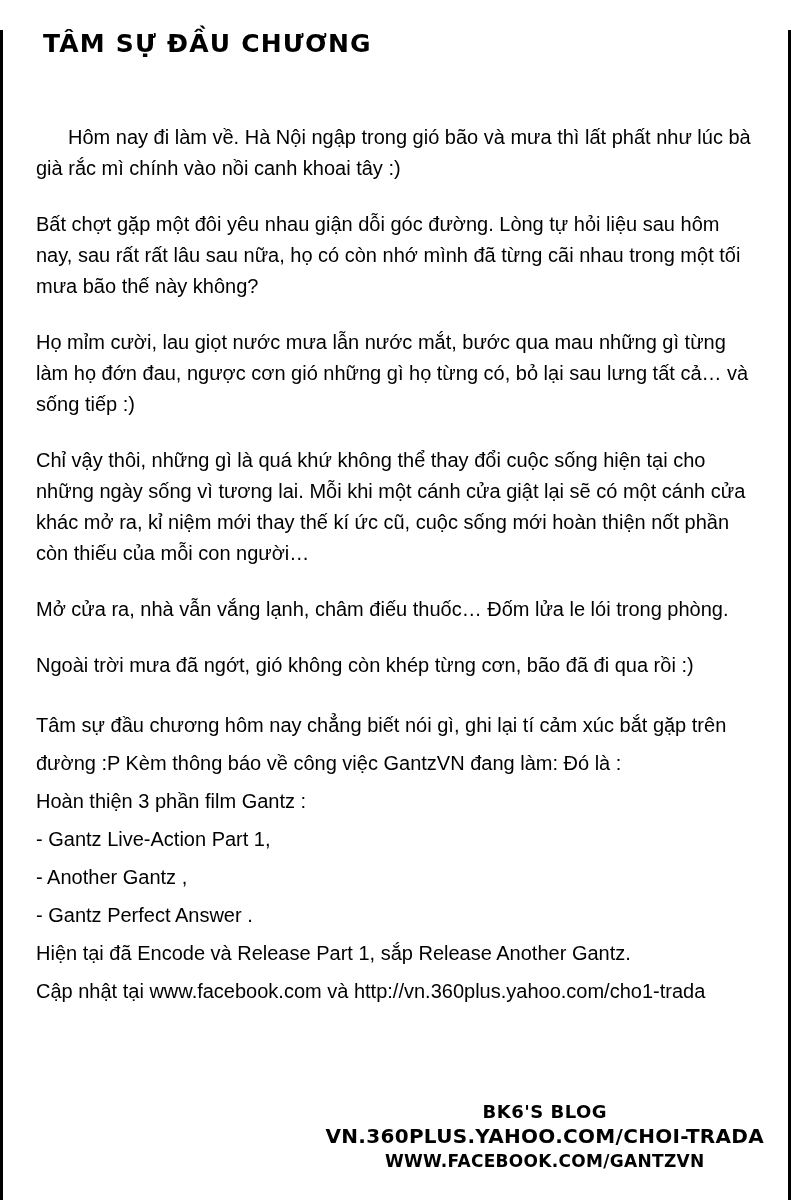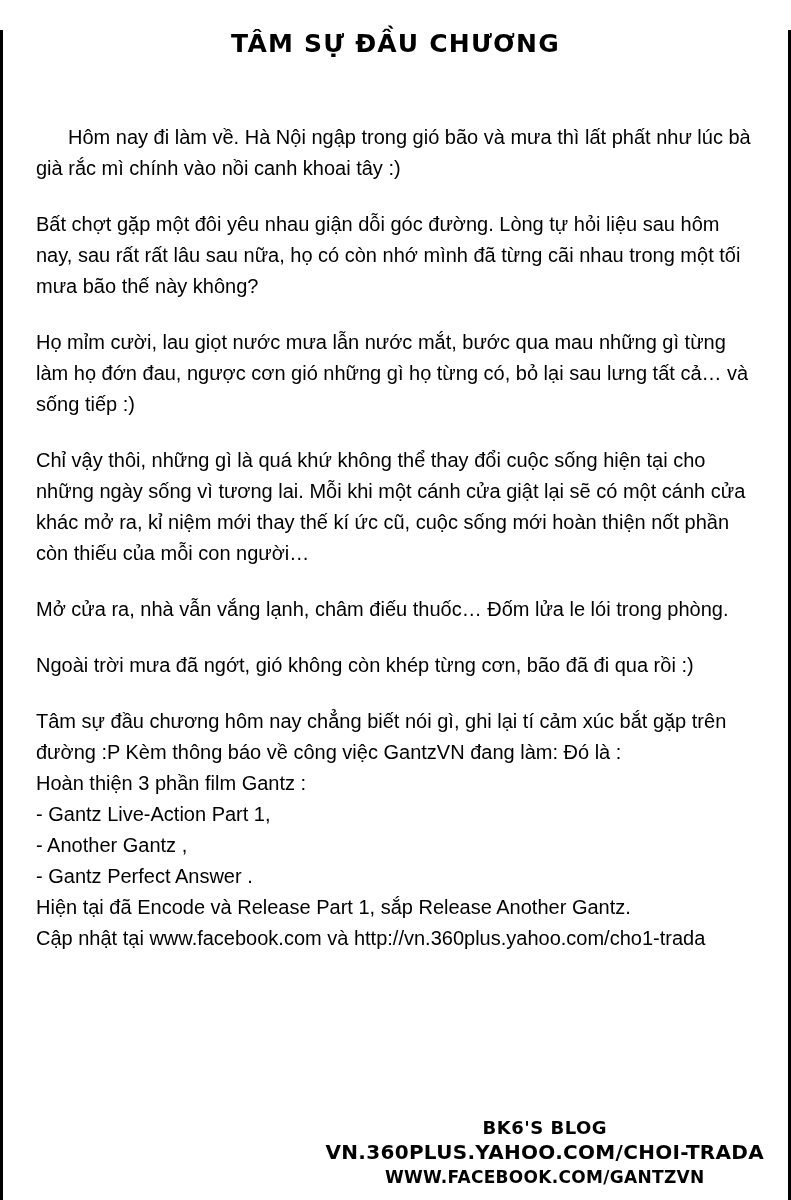--- a/index.html
+++ b/index.html
@@ -17,21 +17,21 @@
   .page {
     position: relative;
     width: 791px;
     height: 1200px;
     box-sizing: border-box;
     border-left: 3px solid #000000;
     border-right: 3px solid #000000;
     background: #ffffff;
   }
   .title {
-    text-align: center;
+    text-align: left;
     font-family: "DejaVu Sans", sans-serif;
     font-weight: bold;
     font-size: 25px;
     letter-spacing: 1.2px;
     font-variant: small-caps;
     text-transform: uppercase;
     margin: 30px 0 0 0;
     padding: 0 40px;
     line-height: 1.1;
   }
@@ -43,26 +43,26 @@
   }
   .para {
     margin: 0 0 25px 0;
     white-space: pre-wrap;
   }
   .para.indent {
     text-indent: 32px;
   }
   .para.tight {
     margin-bottom: 8px;
-    line-height: 31px;
+    line-height: 38px;
   }
   .footer {
     position: absolute;
     right: 24px;
-    bottom: 40px;
+    bottom: 56px;
     text-align: center;
     font-family: "DejaVu Sans", sans-serif;
     font-variant: small-caps;
     text-transform: uppercase;
     font-size: 19px;
     line-height: 25px;
     letter-spacing: 0.3px;
     font-weight: bold;
   }
   .footer .f-line1 {

